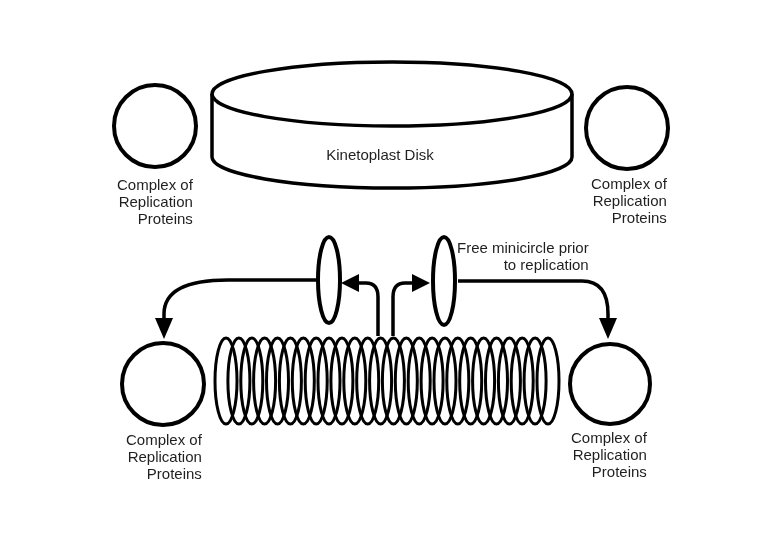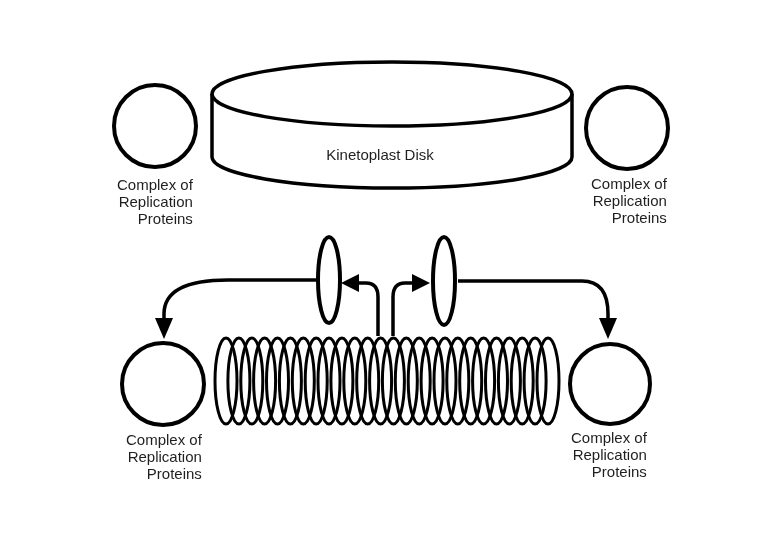--- a/index.html
+++ b/index.html
@@ -105,20 +105,22 @@
   <div class="label" style="left:117px; top:176px;">Complex of
 Replication
 Proteins</div>
 
   <div class="label" style="left:591px; top:175px;">Complex of
 Replication
 Proteins</div>
 
   <div class="label center" style="left:212px; top:146px; width:336px;">Kinetoplast Disk</div>
 
+  <div class="label" style="left:457px; top:239px;">Free minicircle prior
+to replication</div>
 
   <div class="label" style="left:126px; top:431px;">Complex of
 Replication
 Proteins</div>
 
   <div class="label" style="left:571px; top:429px;">Complex of
 Replication
 Proteins</div>
 </div>
 

